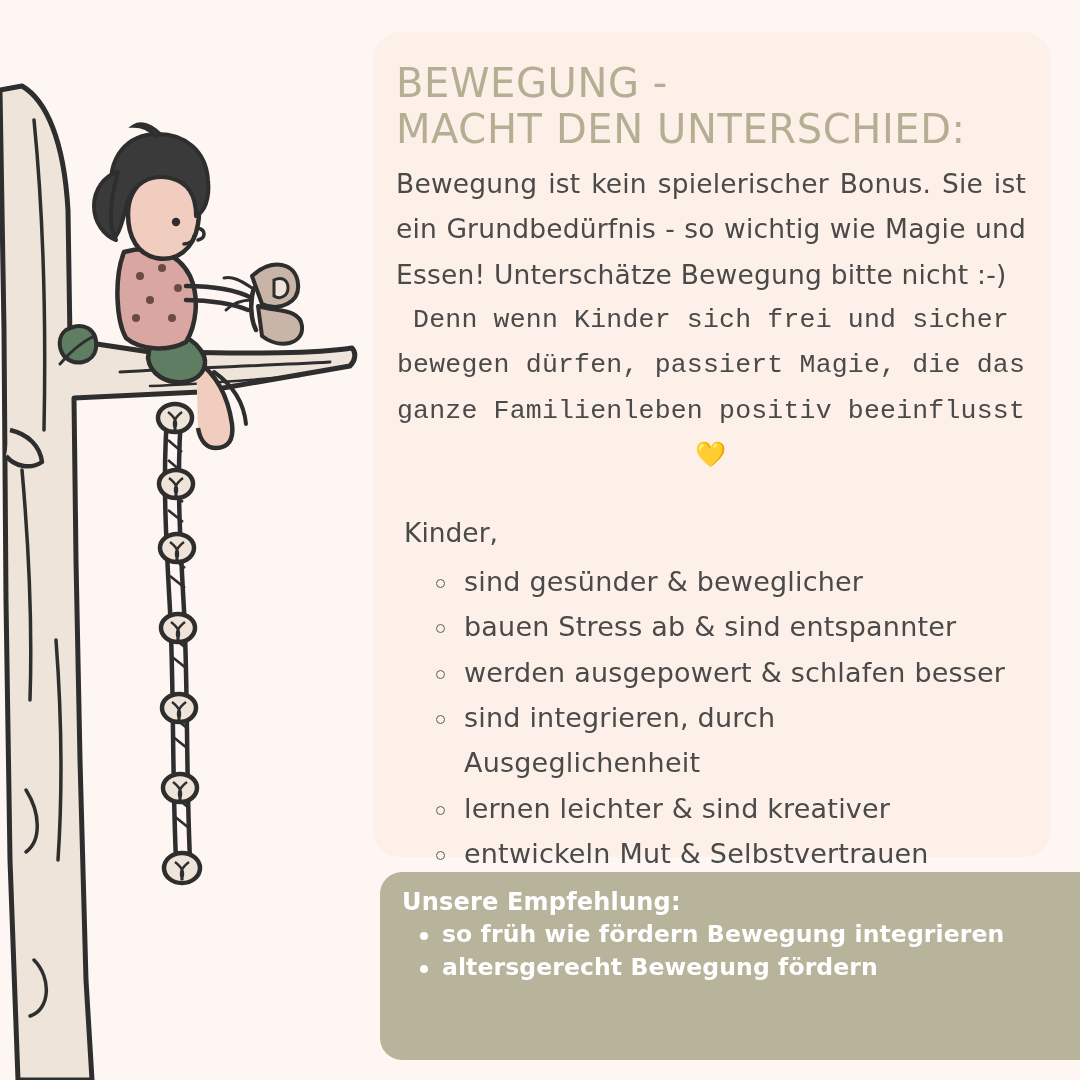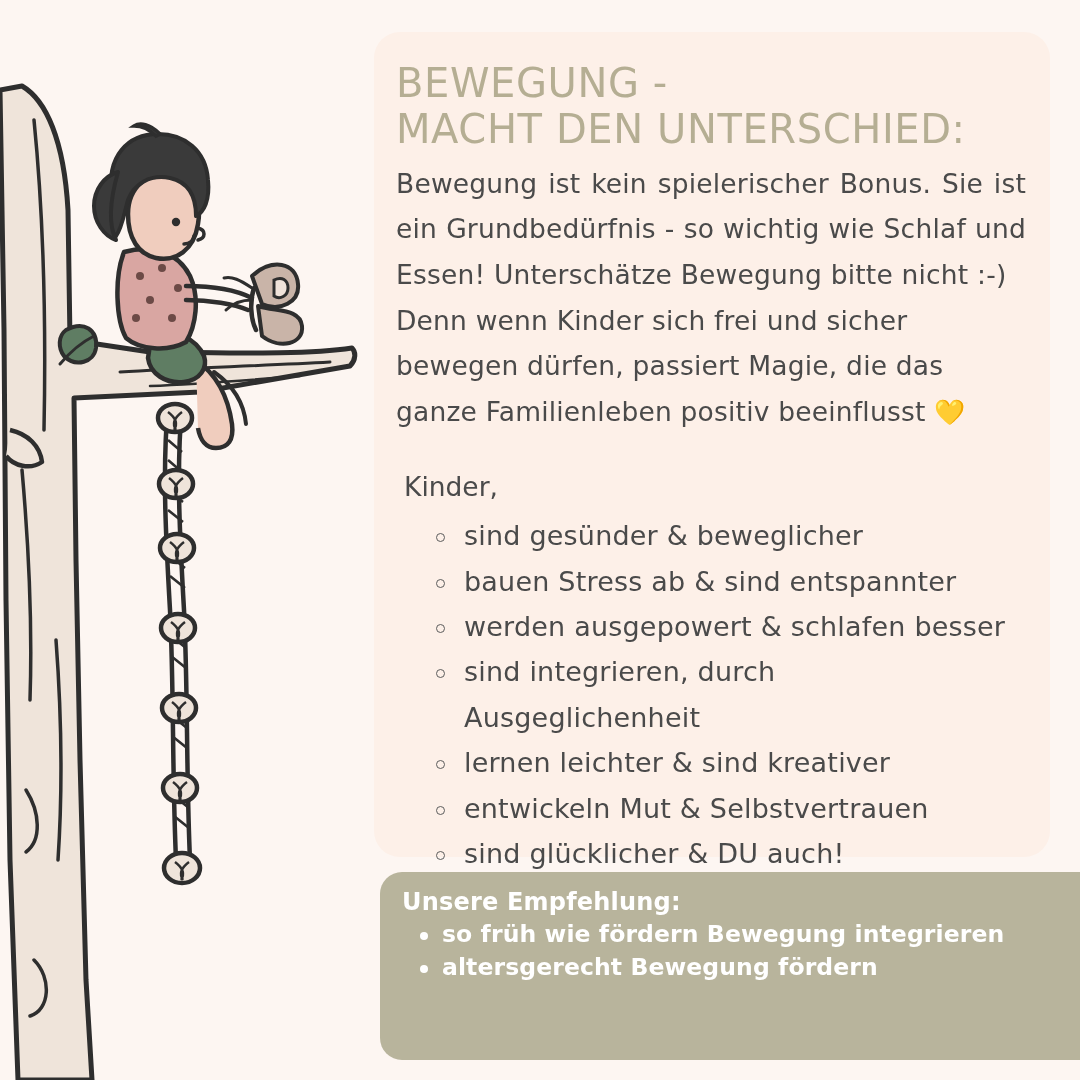--- a/index.html
+++ b/index.html
@@ -51,21 +51,21 @@
 
   .body-par {
     font-family: "DejaVu Sans", sans-serif;
     font-size: 26.5px;
     line-height: 1.72;
     color: #4a4a4a;
     margin: 0;
     text-align: justify;
     letter-spacing: 0.2px;
   }
-  .body-par.nojust { text-align: left; }
+  .body-par.nojust { text-align: center; font-family: Liberation Mono, monospace; }
 
   #kinder-label {
     font-size: 26.5px;
     color: #4a4a4a;
     margin: 34px 0 2px 8px;
     line-height: 1.4;
   }
 
   #bullet-list {
     list-style: none;
@@ -236,21 +236,21 @@
   </svg>
 </div>
 
 <div id="main-card">
 
   <h1 id="headline">
     <span>BEWEGUNG -</span>
     <span class="l2">MACHT DEN UNTERSCHIED:</span>
   </h1>
 
-  <p class="body-par">Bewegung ist kein spielerischer Bonus. Sie ist ein Grundbedürfnis - so wichtig wie Schlaf und Essen! Unterschätze Bewegung bitte nicht :-)</p>
+  <p class="body-par">Bewegung ist kein spielerischer Bonus. Sie ist ein Grundbedürfnis - so wichtig wie Magie und Essen! Unterschätze Bewegung bitte nicht :-)</p>
 
   <p class="body-par nojust">
     <span>Denn wenn Kinder sich frei und sicher bewegen dürfen, passiert Magie, die das ganze Familienleben positiv beeinflusst</span>
     <span class="heart">💛</span>
   </p>
 
   <div id="kinder-label">Kinder,</div>
 
   <ul id="bullet-list">
     <li>sind gesünder &amp; beweglicher</li>

